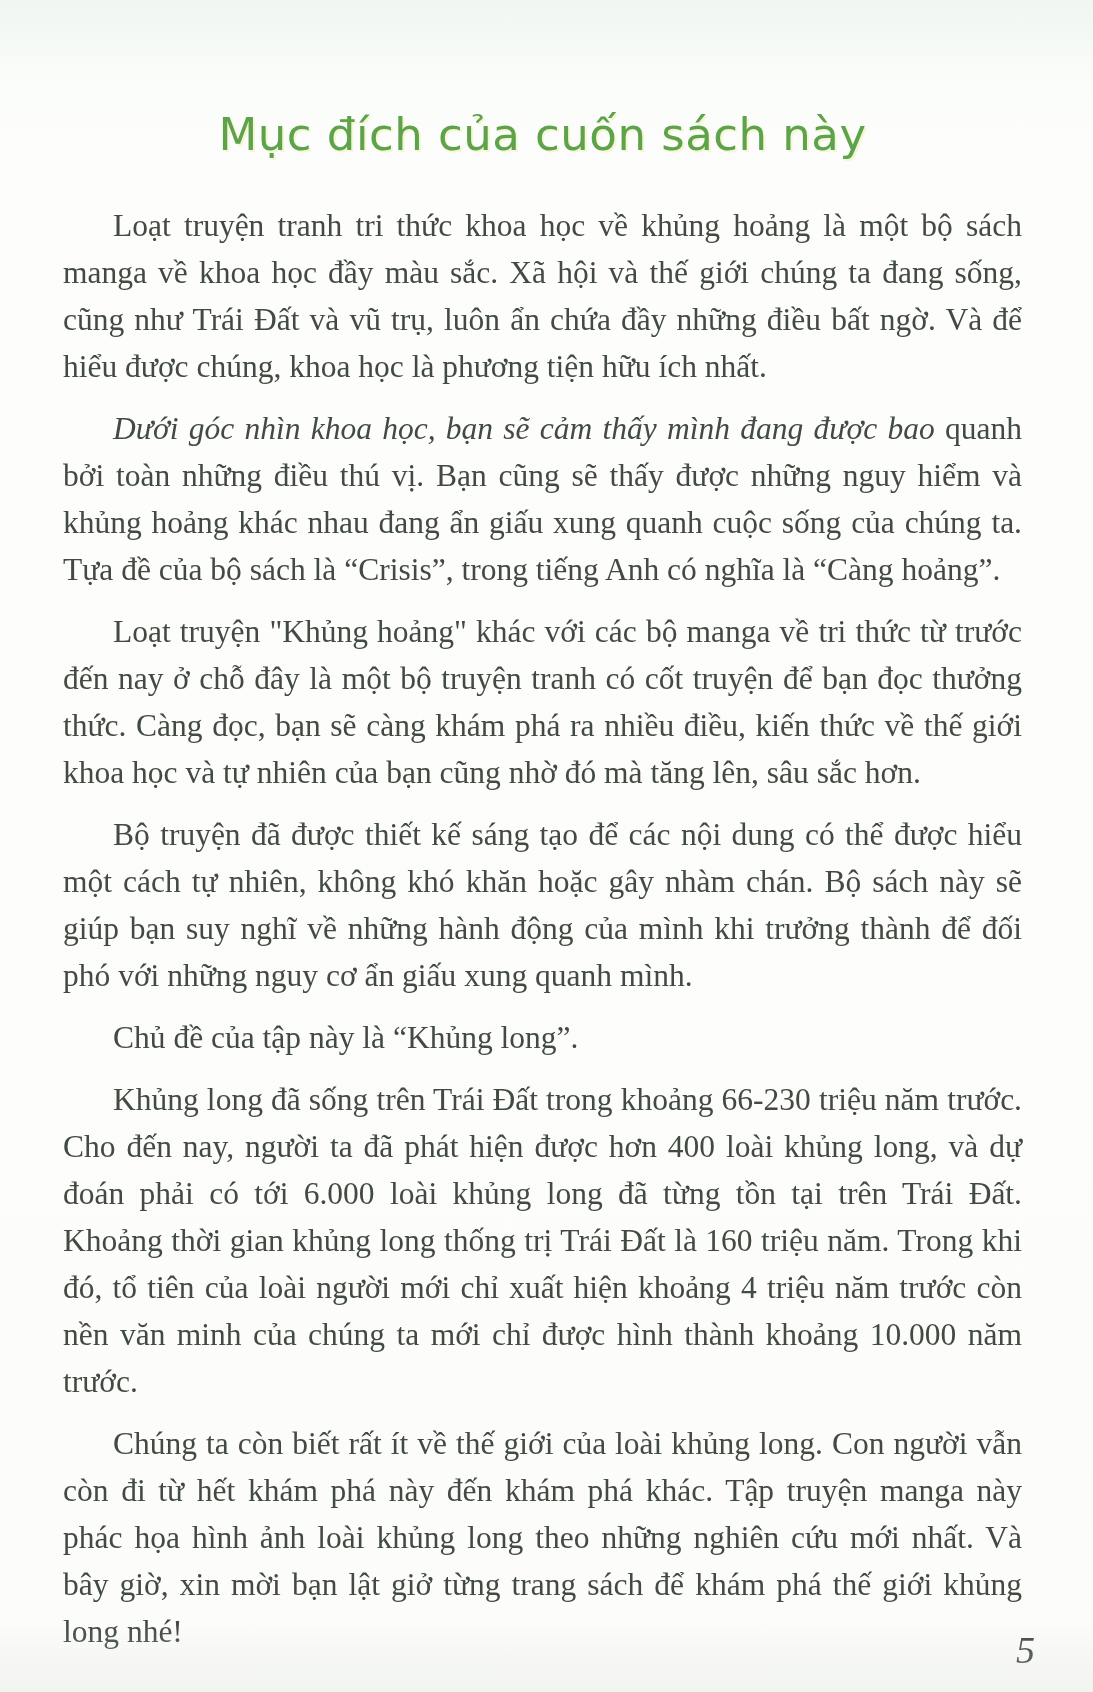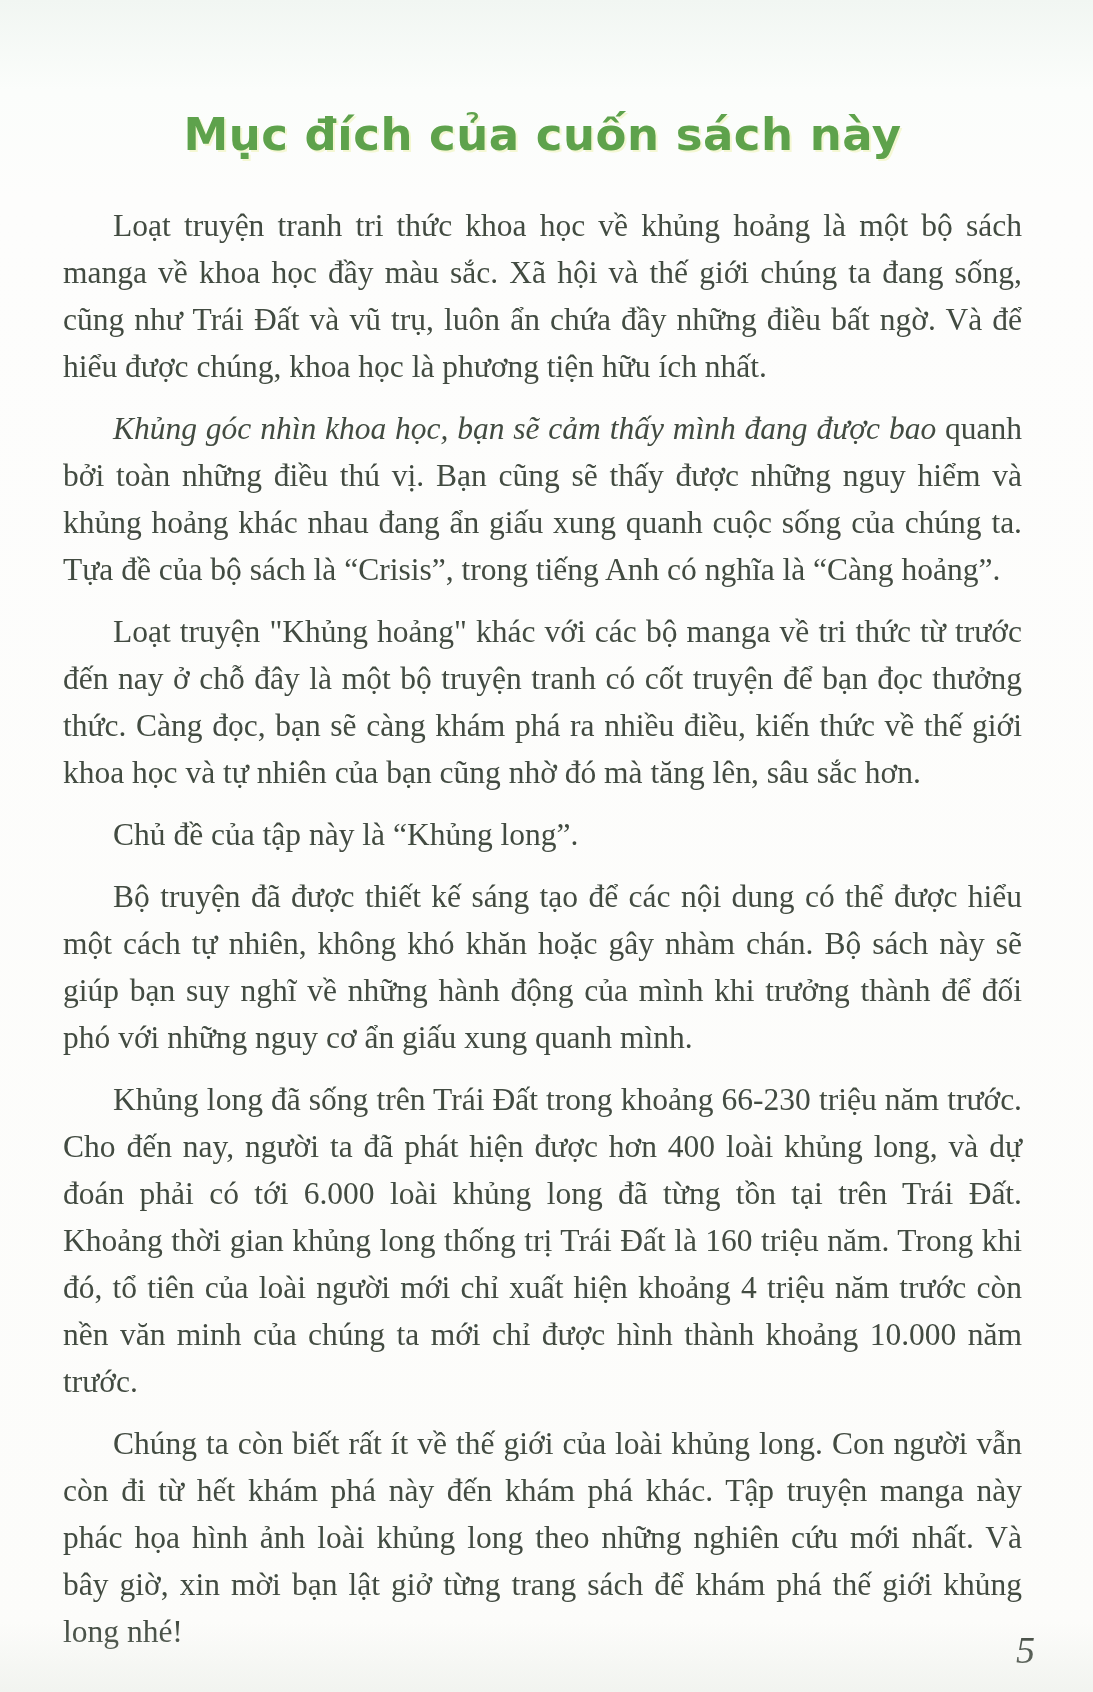--- a/index.html
+++ b/index.html
@@ -26,21 +26,21 @@
     pointer-events: none;
   }
   .content {
     position: absolute;
     left: 63px;
     top: 100px;
     width: 959px;
   }
   .title {
     font-family: "DejaVu Sans", sans-serif;
-    font-weight: bold;
+    font-weight: normal;
     font-size: 45px;
     line-height: 70px;
     letter-spacing: 0.5px;
     text-align: center;
     color: #5ea24c;
     text-shadow: 2px 2px 0 rgba(236,242,176,0.55);
     margin: 0 0 32px 0;
   }
   .body-text p {
     margin: 0 0 15px 0;
@@ -68,27 +68,27 @@
 
 <div class="page">
   <div class="content">
 
     <h1 class="title">Mục đích của cuốn sách này</h1>
 
     <div class="body-text">
 
       <p>Loạt truyện tranh tri thức khoa học về khủng hoảng là một bộ sách manga về khoa học đầy màu sắc. Xã hội và thế giới chúng ta đang sống, cũng như Trái Đất và vũ trụ, luôn ẩn chứa đầy những điều bất ngờ. Và để hiểu được chúng, khoa học là phương tiện hữu ích nhất.</p>
 
-      <p><span class="italic-lead">Khủng góc nhìn khoa học, bạn sẽ cảm thấy mình đang được bao</span><span> quanh bởi toàn những điều thú vị. Bạn cũng sẽ thấy được những nguy hiểm và khủng hoảng khác nhau đang ẩn giấu xung quanh cuộc sống của chúng ta. Tựa đề của bộ sách là “Crisis”, trong tiếng Anh có nghĩa là “Càng hoảng”.</span></p>
+      <p><span class="italic-lead">Dưới góc nhìn khoa học, bạn sẽ cảm thấy mình đang được bao</span><span> quanh bởi toàn những điều thú vị. Bạn cũng sẽ thấy được những nguy hiểm và khủng hoảng khác nhau đang ẩn giấu xung quanh cuộc sống của chúng ta. Tựa đề của bộ sách là “Crisis”, trong tiếng Anh có nghĩa là “Càng hoảng”.</span></p>
 
       <p>Loạt truyện "Khủng hoảng" khác với các bộ manga về tri thức từ trước đến nay ở chỗ đây là một bộ truyện tranh có cốt truyện để bạn đọc thưởng thức. Càng đọc, bạn sẽ càng khám phá ra nhiều điều, kiến thức về thế giới khoa học và tự nhiên của bạn cũng nhờ đó mà tăng lên, sâu sắc hơn.</p>
 
+      <p>Bộ truyện đã được thiết kế sáng tạo để các nội dung có thể được hiểu một cách tự nhiên, không khó khăn hoặc gây nhàm chán. Bộ sách này sẽ giúp bạn suy nghĩ về những hành động của mình khi trưởng thành để đối phó với những nguy cơ ẩn giấu xung quanh mình.</p>
+
       <p>Chủ đề của tập này là “Khủng long”.</p>
-
-      <p>Bộ truyện đã được thiết kế sáng tạo để các nội dung có thể được hiểu một cách tự nhiên, không khó khăn hoặc gây nhàm chán. Bộ sách này sẽ giúp bạn suy nghĩ về những hành động của mình khi trưởng thành để đối phó với những nguy cơ ẩn giấu xung quanh mình.</p>
 
       <p>Khủng long đã sống trên Trái Đất trong khoảng 66-230 triệu năm trước. Cho đến nay, người ta đã phát hiện được hơn 400 loài khủng long, và dự đoán phải có tới 6.000 loài khủng long đã từng tồn tại trên Trái Đất. Khoảng thời gian khủng long thống trị Trái Đất là 160 triệu năm. Trong khi đó, tổ tiên của loài người mới chỉ xuất hiện khoảng 4 triệu năm trước còn nền văn minh của chúng ta mới chỉ được hình thành khoảng 10.000 năm trước.</p>
 
       <p>Chúng ta còn biết rất ít về thế giới của loài khủng long. Con người vẫn còn đi từ hết khám phá này đến khám phá khác. Tập truyện manga này phác họa hình ảnh loài khủng long theo những nghiên cứu mới nhất. Và bây giờ, xin mời bạn lật giở từng trang sách để khám phá thế giới khủng long nhé!</p>
 
     </div>
   </div>
 
   <div class="page-number">5</div>
 </div>

